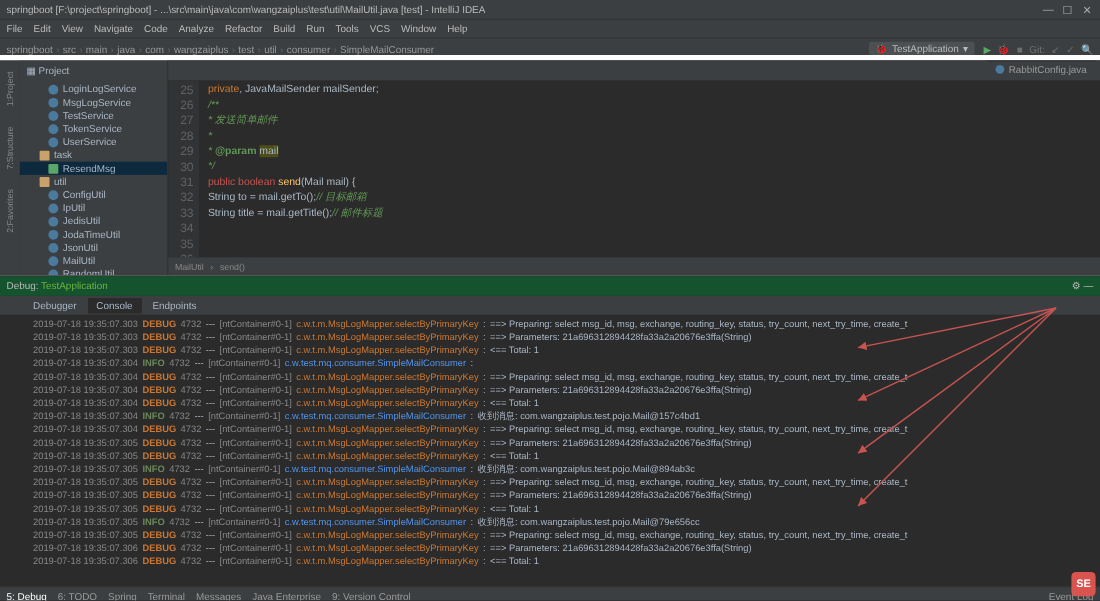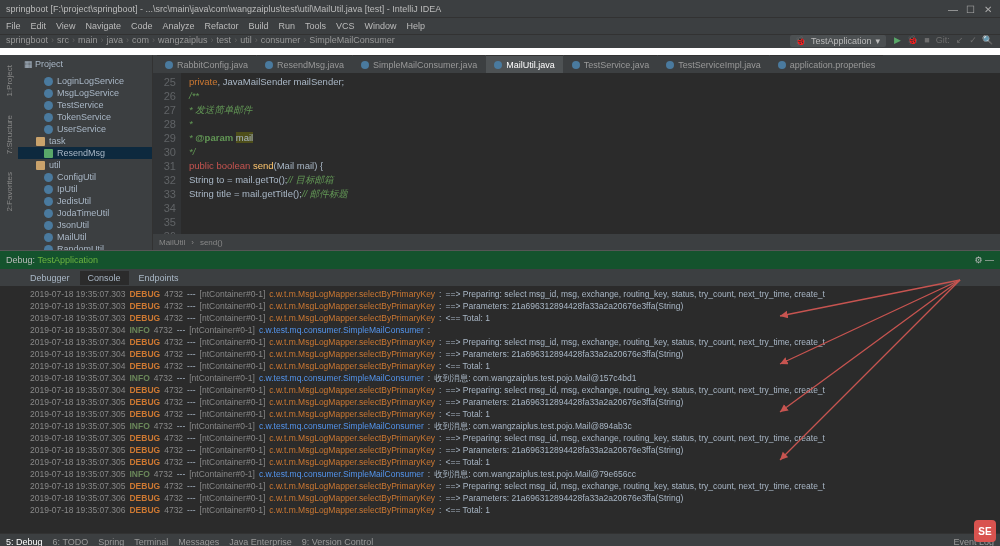--- a/index.html
+++ b/index.html
@@ -3,21 +3,21 @@
 <meta charset="utf-8">
 <style>
 * { margin: 0; padding: 0; box-sizing: border-box; font-family: "Segoe UI", sans-serif; }
 body { background: #2b2b2b; color: #a9b7c6; width: 1000px; height: 546px; overflow: hidden; font-size: 10px; position: relative; }
 .titlebar { height: 18px; background: #3c3f41; display: flex; align-items: center; padding: 0 6px; border-bottom: 1px solid #323232; }
 .titlebar .title { flex: 1; color: #bbbbbb; font-size: 9px; white-space: nowrap; overflow: hidden; }
 .titlebar .winbtns { display: flex; gap: 8px; }
 .titlebar .winbtn { width: 10px; height: 10px; color: #aaa; cursor: pointer; }
 .menubar { height: 17px; background: #3c3f41; display: flex; align-items: center; padding: 0 6px; gap: 10px; font-size: 9px; color: #bbbbbb; border-bottom: 1px solid #323232; }
 .menubar span { cursor: pointer; }
-.toolbar { height: 20px; background: #3c3f41; display: flex; align-items: flex-start; padding: 0 6px; font-size: 9px; color: #bbbbbb; border-bottom: 7px solid #ffffff; }
+.toolbar { height: 20px; background: #3c3f41; display: flex; align-items: flex-end; padding: 0 6px; font-size: 9px; color: #bbbbbb; border-bottom: 5px solid #ffffff; }
 .breadcrumb { display: flex; align-items: center; gap: 3px; flex: 1; }
 .breadcrumb span { color: #999; }
 .breadcrumb .sep { color: #666; }
 .runconfig { background: #4c5052; padding: 1px 6px; border-radius: 2px; display: flex; align-items: center; gap: 4px; }
 .runconfig .bug { color: #6cb33f; }
 .tbicons { display: flex; gap: 6px; margin-left: 8px; align-items: center; }
 .tbicons span { color: #6e6e6e; cursor: pointer; }
 .tbicons .play { color: #59a869; }
 .tbicons .debug { color: #59a869; }
 .main { display: flex; height: 195px; }
@@ -28,21 +28,21 @@
 .treebox { padding: 2px 0; font-size: 9px; }
 .treeitem { padding: 1px 0 1px 26px; display: flex; align-items: center; gap: 4px; cursor: pointer; }
 .treeitem.l2 { padding-left: 18px; }
 .treeitem.l3 { padding-left: 26px; }
 .treeitem.sel { background: #0d293e; }
 .ticon { width: 9px; height: 9px; display: inline-block; }
 .ticon.folder { background: #c9a26b; border-radius: 1px; }
 .ticon.class { background: #4a7a9e; border-radius: 50%; }
 .ticon.run { background: #59a869; border-radius: 1px; }
 .editor { flex: 1; background: #2b2b2b; display: flex; flex-direction: column; }
-.tabs { height: 18px; background: #3c3f41; display: flex; padding: 0 4px; gap: 1px; overflow: hidden; }
+.tabs { height: 18px; background: #3c3f41; display: flex; align-items: flex-end; padding: 0 4px; gap: 16px; overflow: hidden; flex-direction: column; }
 .tab { padding: 2px 8px; font-size: 9px; background: #3c3f41; color: #999; border-top: 1px solid #323232; cursor: pointer; display: flex; align-items: center; gap: 4px; white-space: nowrap; }
 .tab.active { background: #4e5254; color: #fff; }
 .tab .dot { width: 8px; height: 8px; border-radius: 50%; background: #4a7a9e; }
 .code { flex: 1; display: flex; overflow: hidden; line-height: 14px; }
 .gutter { width: 28px; background: #313335; color: #606366; text-align: right; padding: 2px 5px 0 0; font-size: 11px; font-family: monospace; }
 .codearea { flex: 1; padding: 2px 0 0 8px; font-size: 9.5px; font-family: monospace; position: relative; }
 .codearea .kw { color: #cc7832; }
 .codearea .type { color: #a9b7c6; }
 .codearea .cmt { color: #629755; font-style: italic; }
 .codearea .tag { color: #629755; font-weight: bold; }

